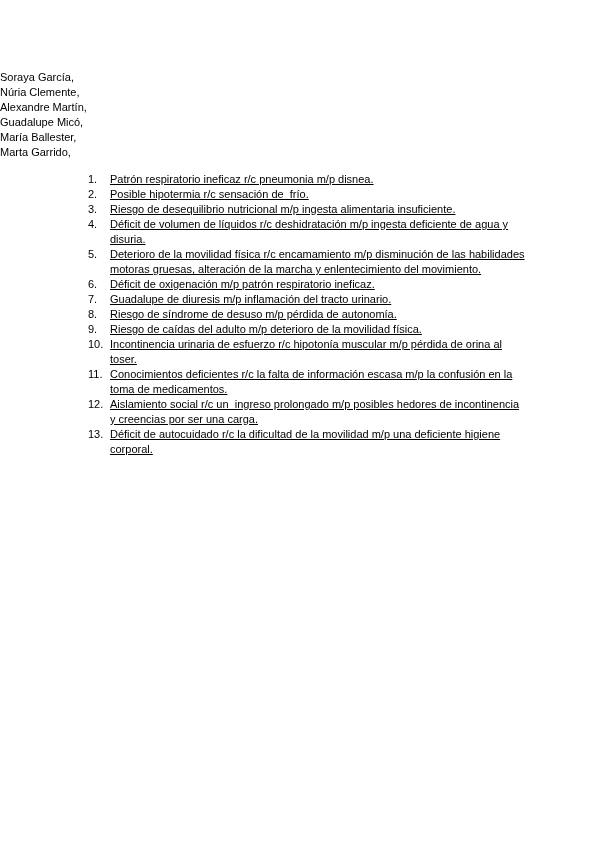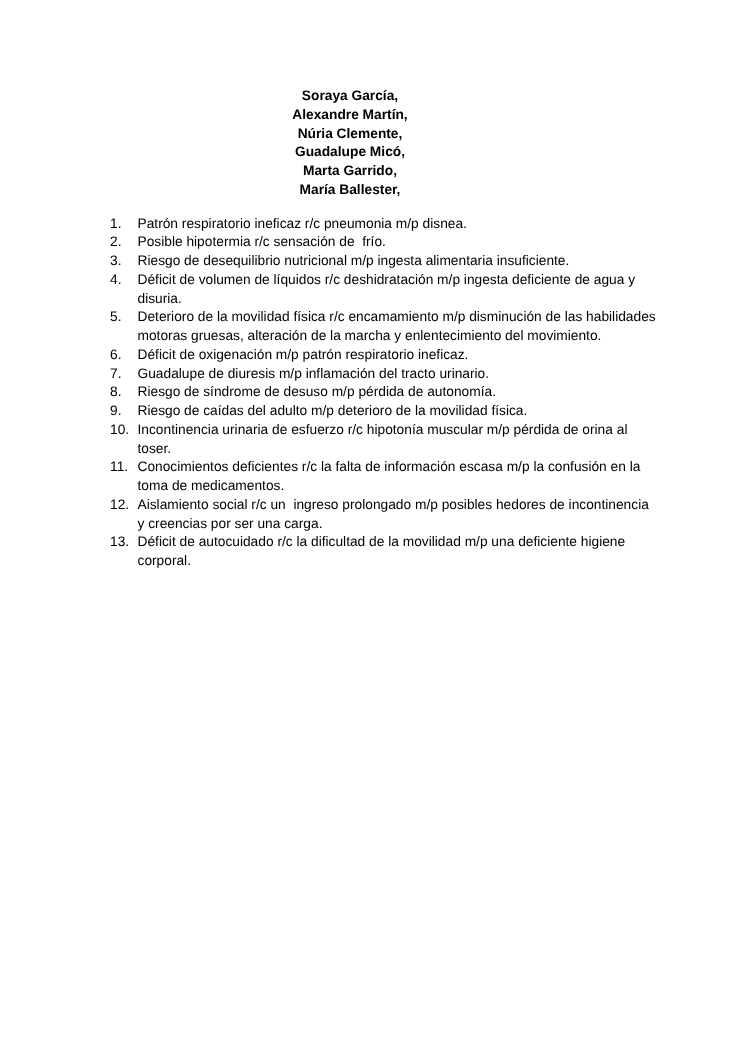--- a/index.html
+++ b/index.html
@@ -18,55 +18,56 @@
   }
   .page {
     width: 600px;
     height: 848px;
     background: #ffffff;
     box-sizing: border-box;
     padding-top: 70px;
   }
   .authors {
     padding-right: 40px;
-    text-align: center;
-    font-weight: bold;
+    text-align: left;
+    font-weight: normal;
   }
   .author-line {
     white-space: pre;
   }
   .diagnoses {
     margin: 12px 0 0 88px;
     width: 442px;
   }
   .item {
     display: flex;
     align-items: flex-start;
   }
   .item .num {
     flex: 0 0 22px;
     width: 22px;
   }
   .item .txt {
     width: 420px;
     white-space: pre-wrap;
+    text-decoration: underline;
   }
 </style>
 </head>
 <body>
 
 <div class="page">
 
   <div class="authors">
     <div class="author-line">Soraya García,</div>
+    <div class="author-line">Núria Clemente,</div>
     <div class="author-line">Alexandre Martín,</div>
-    <div class="author-line">Núria Clemente,</div>
     <div class="author-line">Guadalupe Micó,</div>
+    <div class="author-line">María Ballester,</div>
     <div class="author-line">Marta Garrido,</div>
-    <div class="author-line">María Ballester,</div>
   </div>
 
   <div class="diagnoses">
     <div class="item">
       <span class="num">1.</span>
       <span class="txt">Patrón respiratorio ineficaz r/c pneumonia m/p disnea.</span>
     </div>
     <div class="item">
       <span class="num">2.</span>
       <span class="txt">Posible hipotermia r/c sensación de  frío.</span>

